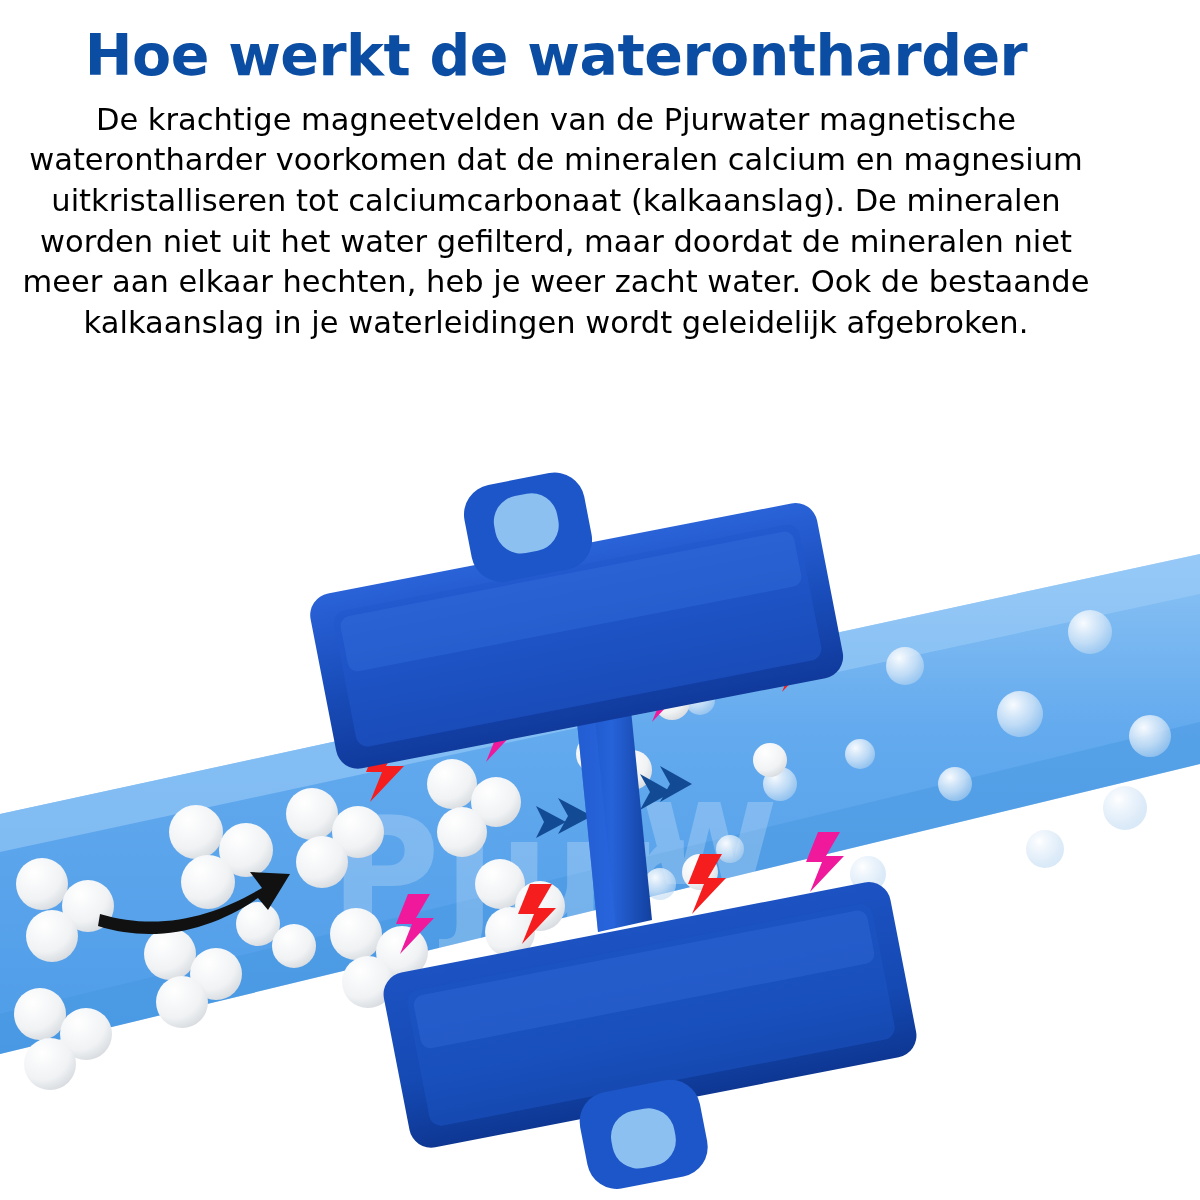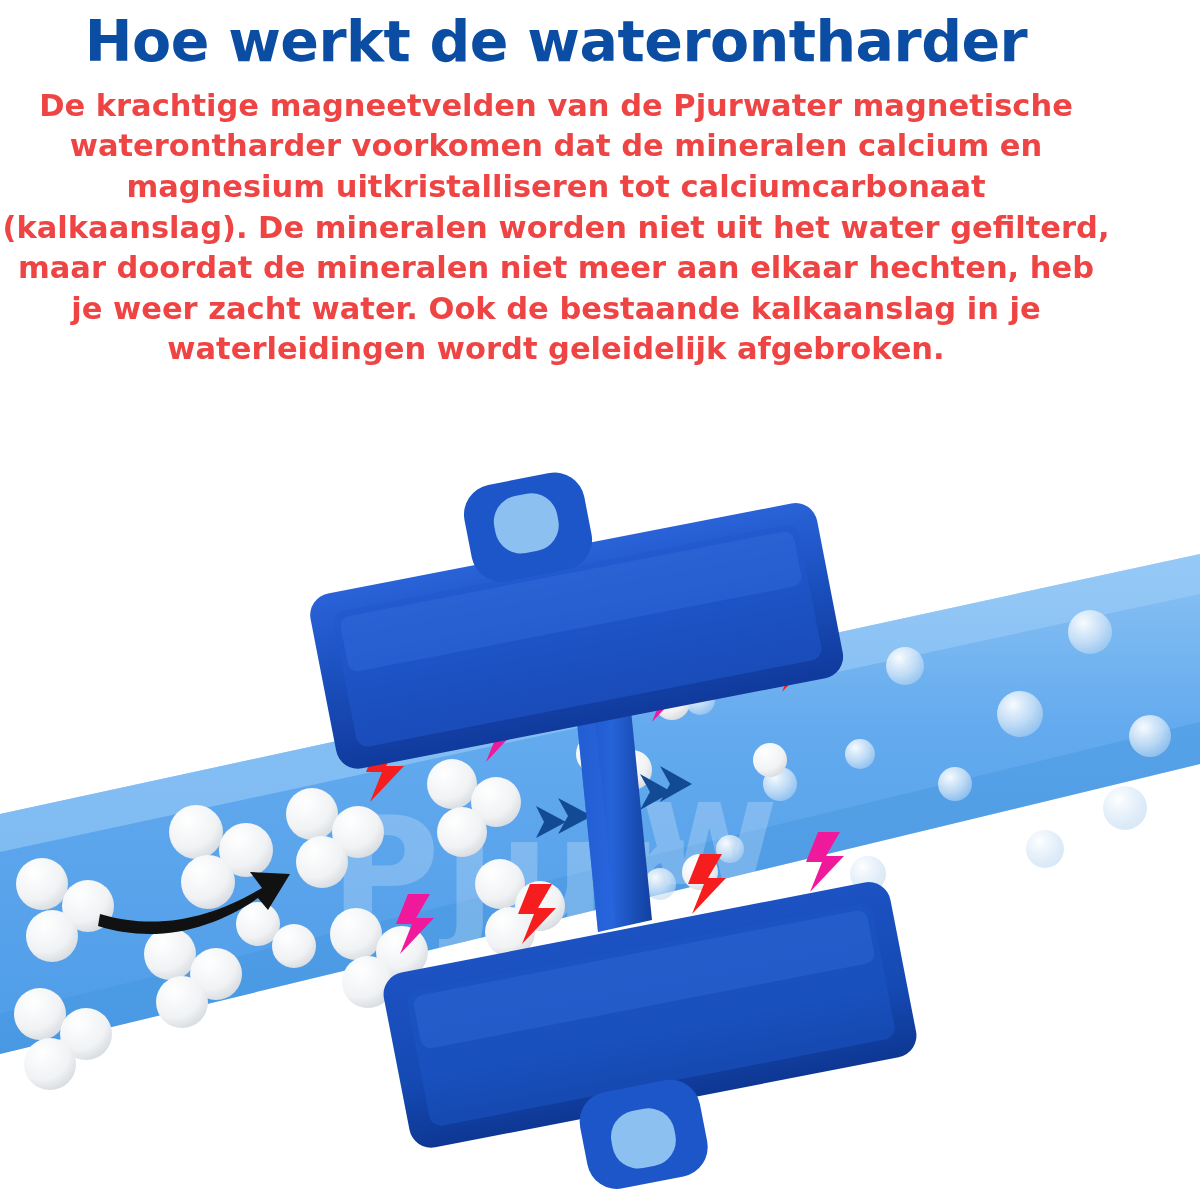--- a/index.html
+++ b/index.html
@@ -21,41 +21,40 @@
     background: #ffffff;
     overflow: hidden;
   }
 
   
   .header {
     position: absolute;
     top: 0;
     left: 0;
     width: 1112px;
-    padding-top: 12px;
+    padding-top: 26px;
     text-align: center;
   }
   .title {
     font-family: "DejaVu Sans", sans-serif;
     font-weight: bold;
     font-size: 57px;
     line-height: 1.05;
     color: #0b4da2;
     letter-spacing: -0.5px;
     margin: 0;
   }
   .body-text {
     margin: 14px auto 0 auto;
     width: 1110px;
     font-family: "DejaVu Sans", sans-serif;
     font-size: 30.5px;
     line-height: 1.33;
-    color: #ef4444;
+    color: #000000;
     text-align: center;
-    font-weight: bold;
   }
 
   
   .illustration {
     position: absolute;
     top: 454px;
     left: 0;
     width: 1200px;
     height: 770px;
   }

